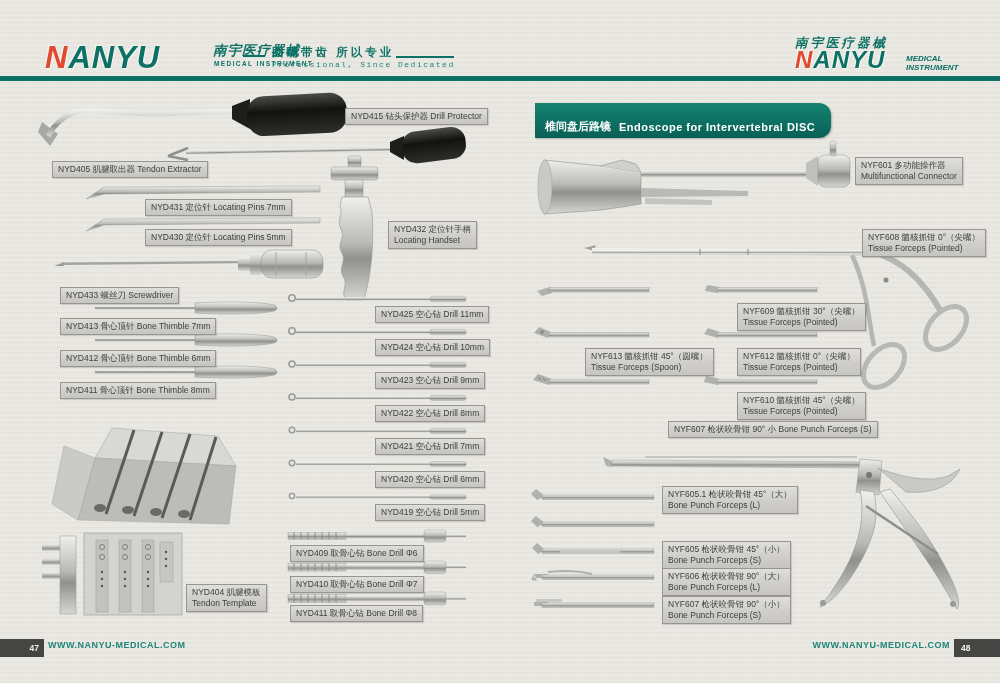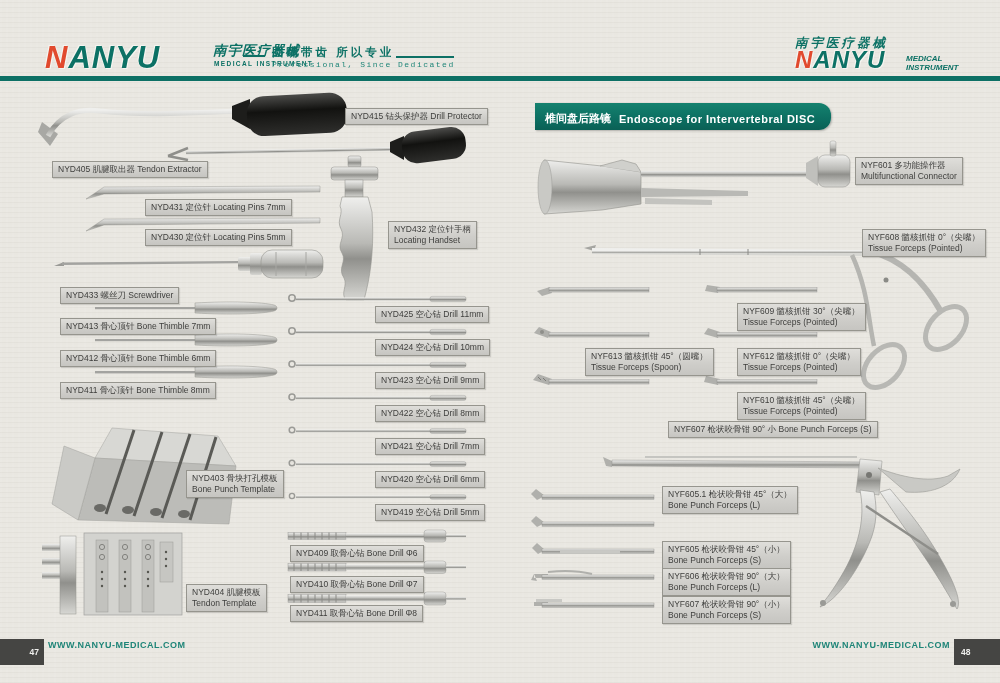--- a/index.html
+++ b/index.html
@@ -19,23 +19,23 @@
   .teal-bar{background:#0d7065;}
   .slogan-cn{color:#0c7165;font-weight:bold;letter-spacing:3px;font-size:11.5px;}
   .slogan-en{color:#1f8578;font-size:8px;letter-spacing:1.5px;font-family:"Liberation Mono",monospace;}
   
   .lbl{position:absolute;background:linear-gradient(180deg,#dfdeda 0%,#cfcecA 55%,#c6c5c1 100%);
     border:1px solid #96958e;color:#3e3e3c;font-size:8.5px;line-height:1.3;
     padding:2px 5px;white-space:nowrap;box-shadow:1px 1px 1px rgba(0,0,0,.12);}
   .banner{position:absolute;left:535px;top:103px;height:23px;border-radius:0 12px 12px 0;
     background:linear-gradient(180deg,#15826f 0%,#0c6e61 60%,#0a6055 100%);
     color:#fff;font-size:11px;font-weight:bold;display:flex;align-items:center;
-    padding:4px 16px 0 10px;white-space:nowrap;box-shadow:1px 1px 2px rgba(0,0,0,.25);}
+    padding:12px 16px 0 10px;white-space:nowrap;box-shadow:1px 1px 2px rgba(0,0,0,.25);}
   .banner .en{margin-left:8px;letter-spacing:.5px;}
-  .footer-bar{position:absolute;top:639px;height:26px;background:#454543;color:#efefed;
+  .footer-bar{position:absolute;top:639px;height:18px;background:#454543;color:#efefed;
     font-size:8.5px;font-weight:bold;display:flex;align-items:center;}
   .url{position:absolute;top:640px;font-size:9px;font-weight:bold;color:#1f8578;letter-spacing:.5px;}
   svg{display:block;}
 </style>
 </head>
 <body>
 
 <div id="spread">
 
   <div class="abs" style="left:45px;top:40px;">
@@ -343,24 +343,20 @@
   <div class="lbl" style="left:60px;top:318px">NYD413 骨心顶针 Bone Thimble  7mm</div>
   <div class="lbl" style="left:60px;top:350px">NYD412 骨心顶针 Bone Thimble  6mm</div>
   <div class="lbl" style="left:60px;top:382px">NYD411 骨心顶针 Bone Thimble  8mm</div>
   <div class="lbl" style="left:375px;top:306px">NYD425 空心钻 Drill  11mm</div>
   <div class="lbl" style="left:375px;top:339px">NYD424 空心钻 Drill  10mm</div>
   <div class="lbl" style="left:375px;top:372px">NYD423 空心钻 Drill  9mm</div>
   <div class="lbl" style="left:375px;top:405px">NYD422 空心钻 Drill  8mm</div>
   <div class="lbl" style="left:375px;top:438px">NYD421 空心钻 Drill  7mm</div>
   <div class="lbl" style="left:375px;top:471px">NYD420 空心钻 Drill  6mm</div>
   <div class="lbl" style="left:375px;top:504px">NYD419 空心钻 Drill  5mm</div>
-  <div class="lbl" style="left:186px;top:470px">
-    <div>NYD403 骨块打孔模板</div>
-    <div>Bone Punch Template</div>
-  </div>
   <div class="lbl" style="left:186px;top:584px">
     <div>NYD404 肌腱模板</div>
     <div>Tendon Template</div>
   </div>
   <div class="lbl" style="left:290px;top:545px">NYD409 取骨心钻 Bone Drill  Φ6</div>
   <div class="lbl" style="left:290px;top:576px">NYD410 取骨心钻 Bone Drill  Φ7</div>
   <div class="lbl" style="left:290px;top:605px">NYD411 取骨心钻 Bone Drill  Φ8</div>
 
   <div class="lbl" style="left:855px;top:157px">
     <div>NYF601 多功能操作器</div>

